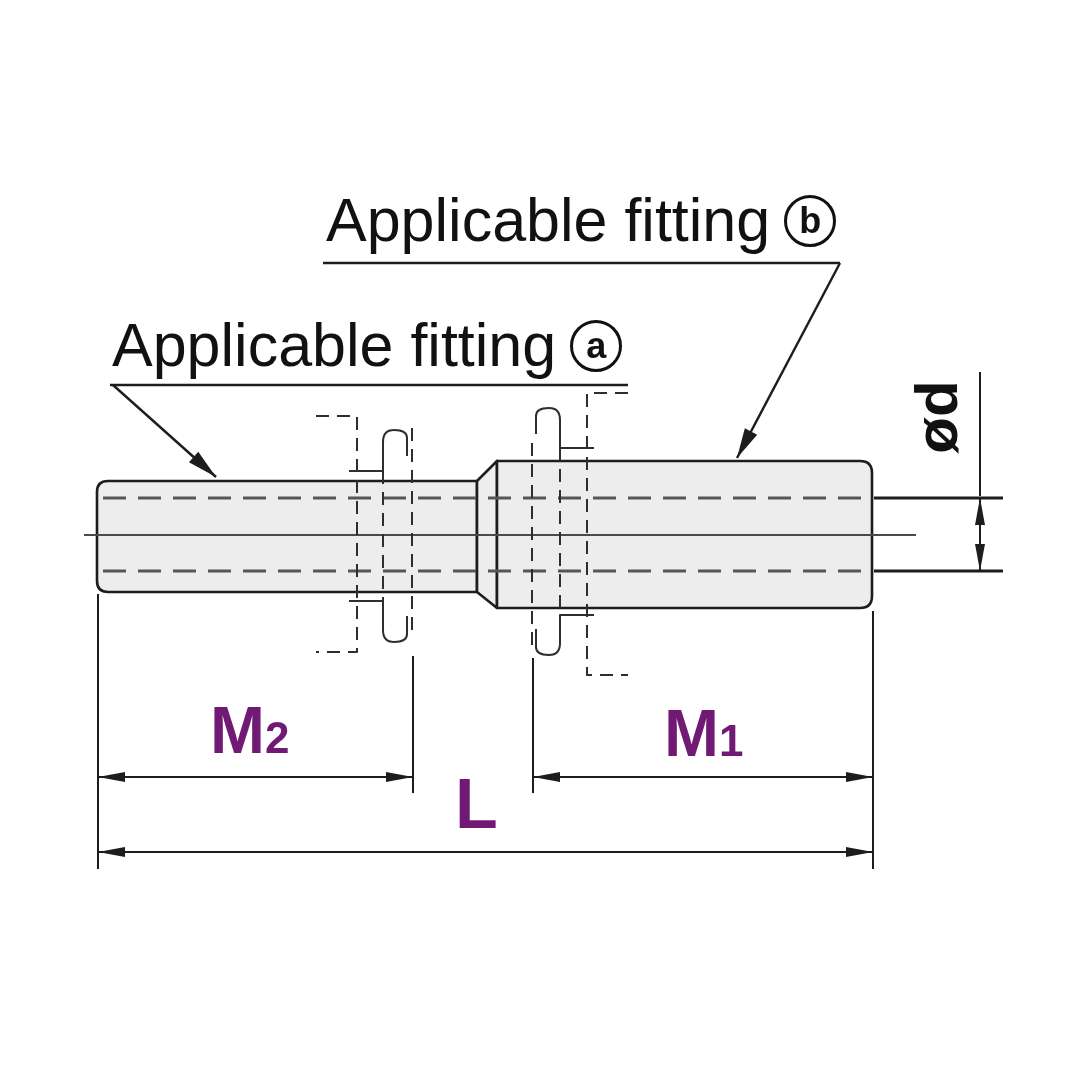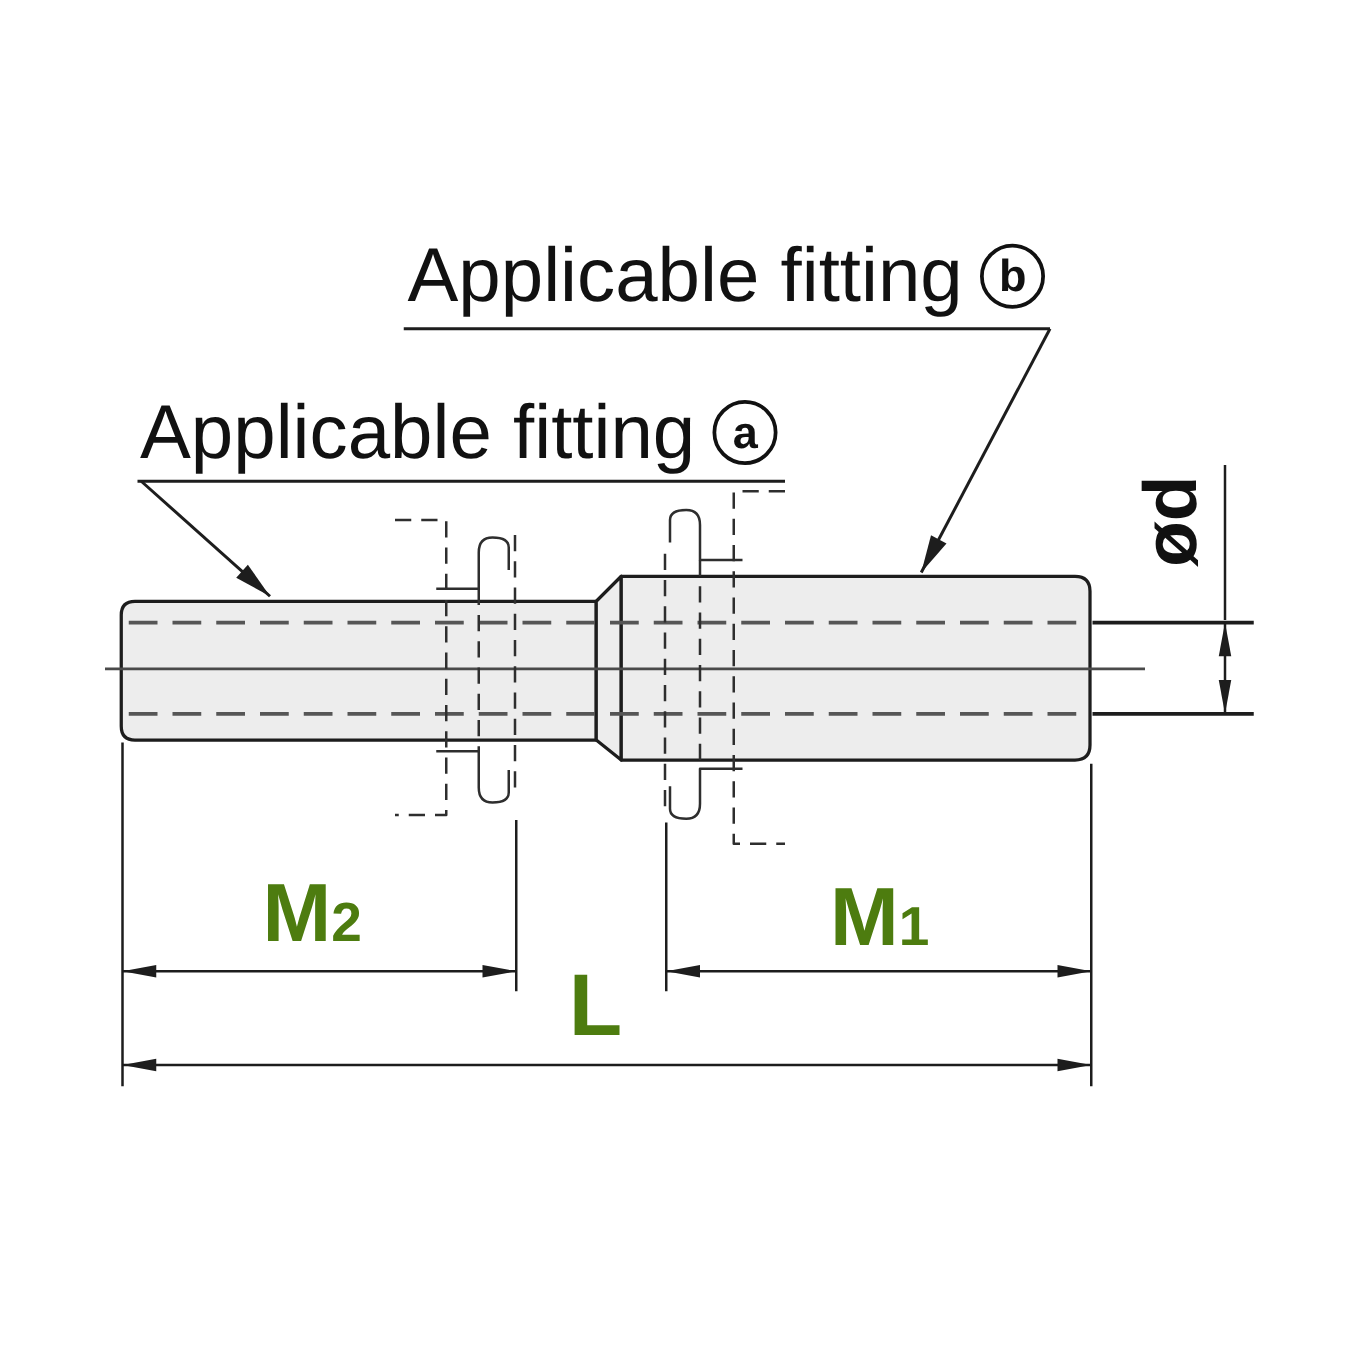--- a/index.html
+++ b/index.html
@@ -11,21 +11,21 @@
   .callout{
     position:absolute;display:flex;align-items:flex-start;line-height:1;
     font-size:61px;color:#111;white-space:nowrap;letter-spacing:0px;
   }
   .callout .badge{
     display:flex;align-items:center;justify-content:center;
     width:46px;height:46px;border:3px solid #111;border-radius:50%;
     font-size:36px;font-weight:bold;margin-left:14px;margin-top:5px;
   }
   .dim-label{
-    position:absolute;line-height:1;color:#4d7c0f;font-weight:bold;white-space:nowrap;
+    position:absolute;line-height:1;color:#701a75;font-weight:bold;white-space:nowrap;
   }
   .dim-label .base{font-size:66px;font-weight:bold;}
   .dim-label .sub{font-size:44px;font-weight:bold;}
   #dim-l-label{font-size:70px;}
   #dim-d-label{
     position:absolute;left:885px;top:385px;width:104px;height:64px;
     display:flex;align-items:center;justify-content:center;
     font-size:60px;font-weight:bold;color:#111;line-height:1;
     transform:rotate(-90deg);
   }

